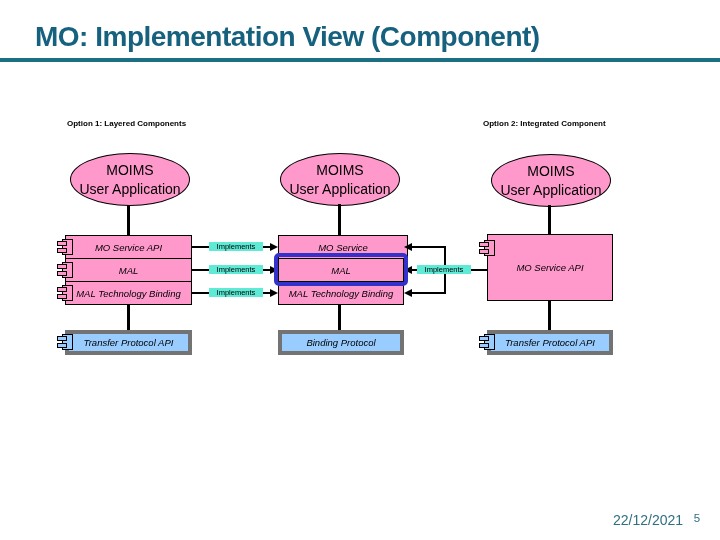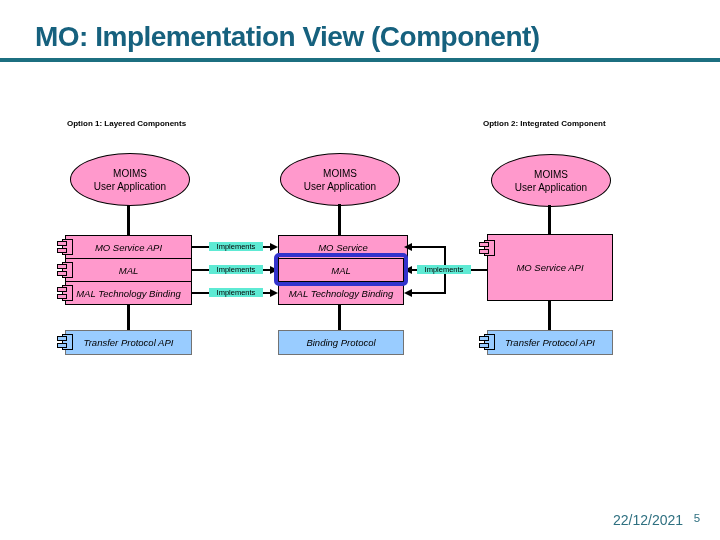--- a/index.html
+++ b/index.html
@@ -13,24 +13,24 @@
   .logo .sphere{position:absolute;left:10px;top:14px;width:47px;height:38px;border-radius:50%;
         background:radial-gradient(circle at 35% 30%, #EAF3FF 0%, #A8C4F0 35%, #5580D0 70%, #2C55A8 100%);}
   .logo .logo-text{position:absolute;left:23px;top:23px;font-size:18px;font-weight:bold;
         letter-spacing:2px;color:#1D1D62;text-shadow:1px 1px 0 #FFFFFF,-1px -1px 0 #9FB4DC;}
   .logo .dot{position:absolute;left:111px;top:3px;width:13px;height:13px;border-radius:50%;
         background:radial-gradient(circle at 35% 30%, #FFDDBB 0%, #E85515 60%, #992200 100%);}
   
   .opt-label{position:absolute;font-size:8px;font-weight:600;white-space:nowrap;}
   .app-ellipse{position:absolute;width:120px;height:53px;background:#FF99CC;border:1px solid #000;
         border-radius:50%;display:flex;flex-direction:column;align-items:center;justify-content:center;
-        font-size:10px;line-height:1.3;text-align:center;box-sizing:border-box;}
+        font-size:14px;line-height:1.3;text-align:center;box-sizing:border-box;}
   .layer{position:absolute;border:1px solid #000;background:#FF99CC;display:flex;align-items:center;
         justify-content:center;font-style:italic;font-size:9.5px;box-sizing:border-box;text-align:center;}
-  .transport{position:absolute;border:1px solid #737373;background:#99CCFF;display:flex;align-items:center;
+  .transport{position:absolute;border:4px solid #737373;background:#99CCFF;display:flex;align-items:center;
         justify-content:center;font-style:italic;font-size:9.5px;box-sizing:border-box;text-align:center;}
   .vline{position:absolute;width:3px;background:#000;}
   .hline{position:absolute;height:2px;background:#000;}
   .arr-r{position:absolute;width:0;height:0;border-top:4px solid transparent;
         border-bottom:4px solid transparent;border-left:8px solid #000;}
   .arr-l{position:absolute;width:0;height:0;border-top:4px solid transparent;
         border-bottom:4px solid transparent;border-right:8px solid #000;}
   .impl{position:absolute;width:54px;font-size:7.5px;text-align:center;background:#5eead4;z-index:3;
         white-space:nowrap;}
   .mal-highlight{position:absolute;left:274px;top:253px;width:134px;height:33px;border:4px solid #3333CC;

